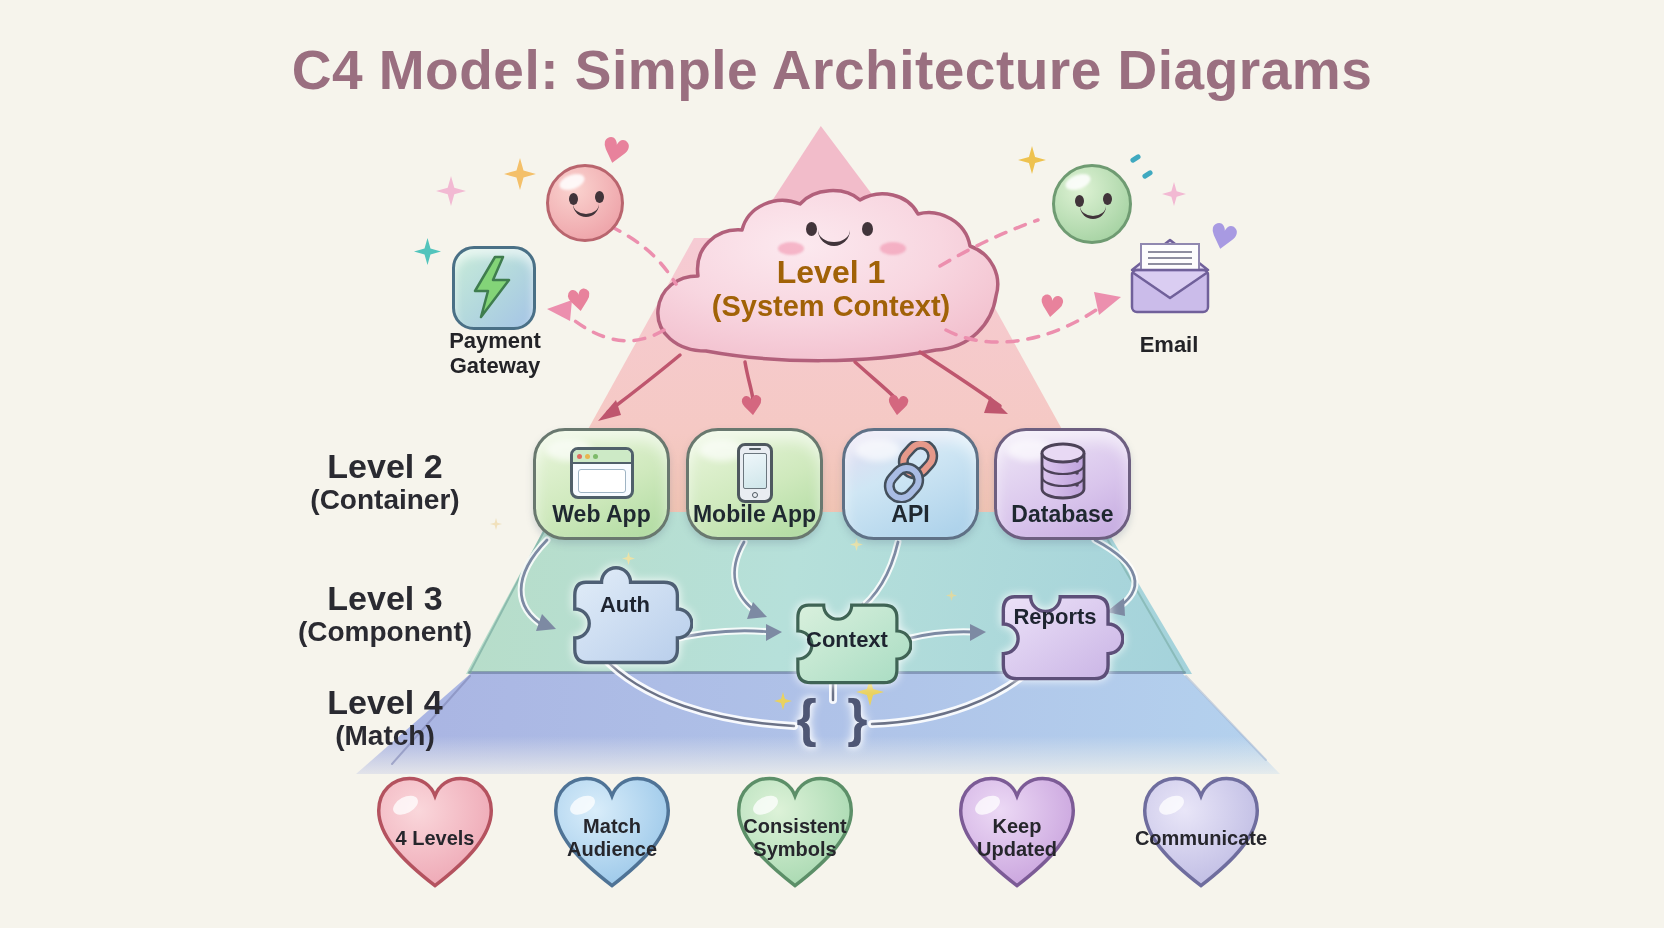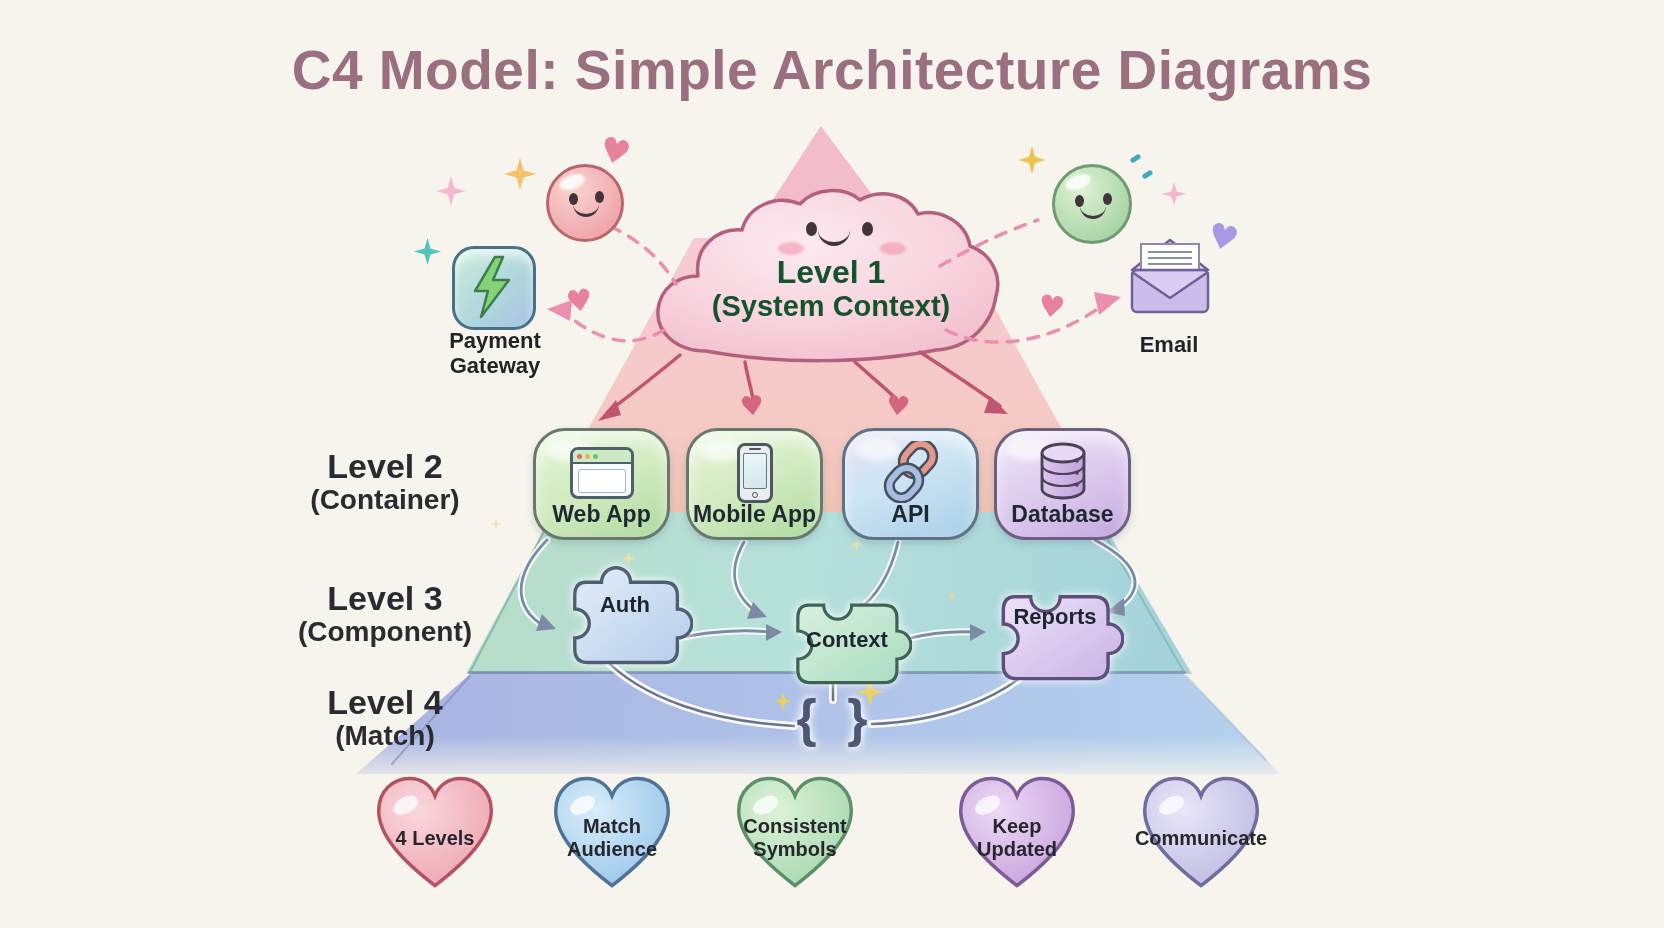--- a/index.html
+++ b/index.html
@@ -56,21 +56,21 @@
   .phone .spk{position:absolute;left:50%;top:2px;transform:translateX(-50%);width:12px;height:2px;background:#4e585f;border-radius:2px}
   
   .smiley{border-radius:50%;}
   .smiley .eye{position:absolute;width:9px;height:12px;border-radius:50%;background:#41343a}
   .smiley .mouth{position:absolute;width:26px;height:14px;border-bottom:3.5px solid #41343a;border-radius:0 0 14px 14px}
   .smiley .hl{position:absolute;width:26px;height:14px;border-radius:50%;background:rgba(255,255,255,.85);filter:blur(1px);transform:rotate(-20deg)}
   
   .sparkle{clip-path:polygon(50% 0,61% 39%,100% 50%,61% 61%,50% 100%,39% 61%,0 50%,39% 39%)}
   .uheart{font-family:"DejaVu Sans",sans-serif;line-height:1}
   
-  .cloud-text{width:390px;text-align:center;color:#14532d;line-height:1}
+  .cloud-text{width:390px;text-align:center;color:#a16207;line-height:1}
   
   .plabel{width:130px;text-align:center;font-size:22px;font-weight:700;color:#1e2430}
   .hlabel{width:134px;height:64px;display:flex;align-items:center;justify-content:center;
           text-align:center;font-size:20px;font-weight:700;color:#26262c;line-height:1.15}
   .braces{width:100px;text-align:center;font-size:52px;font-weight:700;color:#4f5775;
           letter-spacing:8px;text-shadow:0 0 6px #fff,0 0 12px #fff}
   .extlabel{text-align:center;font-size:22px;font-weight:700;color:#232327;line-height:1.15}
 </style>
 </head>
 <body>

